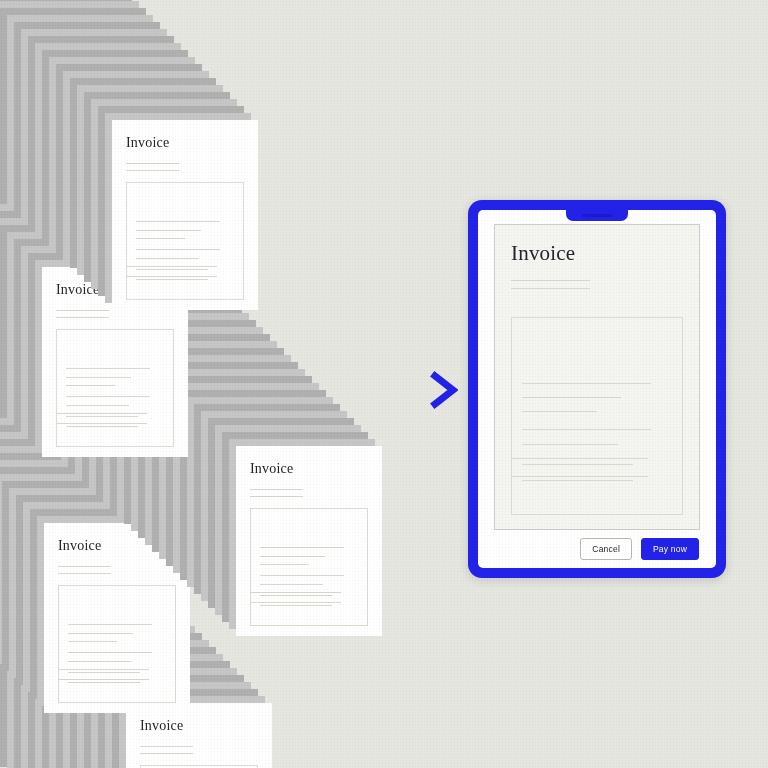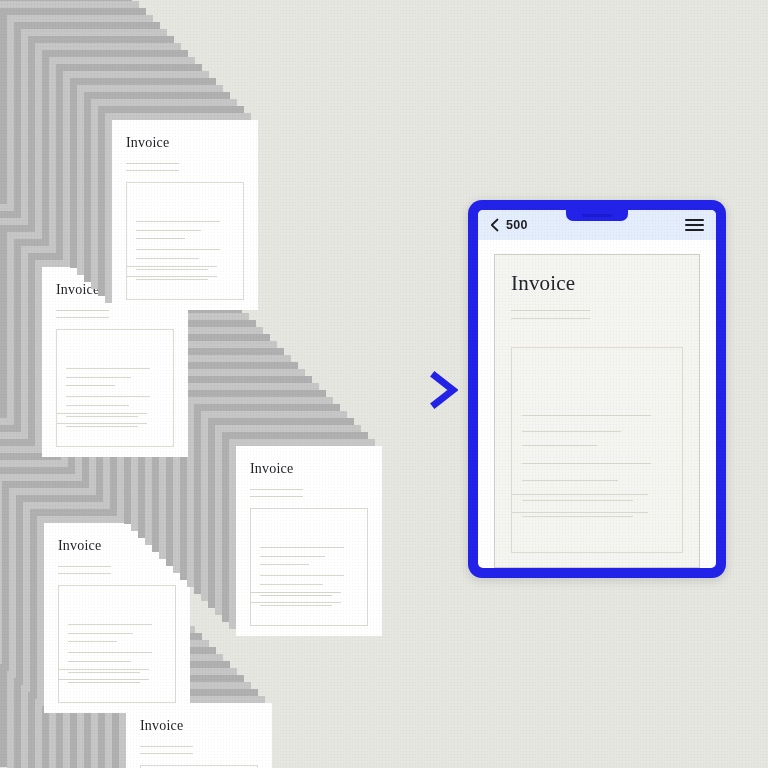--- a/index.html
+++ b/index.html
@@ -369,33 +369,20 @@
     <polyline points="152,6 170,20 152,34" fill="none" stroke="#2222e8" stroke-width="7" stroke-linecap="square" stroke-linejoin="miter"></polyline>
   </svg>
 
   <div id="phone" style="left: 468px; top: 200px; width: 258px; height: 378px; background: rgb(34, 34, 232);">
     <div id="phone-screen">
 
       <div id="notch">
         <div id="notch-speaker"></div>
       </div>
 
-      <div id="phone-header">
-        <div class="hdr-left">
-          <svg class="back-chevron" width="9" height="14" viewBox="0 0 9 14">
-            <polyline points="7.5,1.5 1.8,7 7.5,12.5" fill="none" stroke="#1d1f24" stroke-width="1.8" stroke-linecap="round" stroke-linejoin="round"></polyline>
-          </svg>
-          <span id="hdr-count">500</span>
-        </div>
-        <div id="hamburger">
-          <i></i>
-          <i></i>
-          <i></i>
-        </div>
-      </div>
 
       <div id="phone-body">
         <div id="phone-invoice">
           <div class="doc-title">Invoice</div>
           <div id="phone-meta" style="margin-top: 14px;">
               <div class="meta-line" style="height: 1px; width: 46%; margin-bottom: 7px; background: rgb(217, 216, 205);"></div>
               <div class="meta-line" style="height: 1px; width: 46%; margin-bottom: 7px; background: rgb(217, 216, 205);"></div>
             </div>
           <div id="phone-inner" class="inner-box" style="inset: 92px 16px 14px;">
               <div class="row" style="left: 6%; width: 75.68%; height: 1px; top: 33%; background: rgb(217, 216, 205);"></div>
@@ -403,19 +390,23 @@
               <div class="row" style="left: 6%; width: 44%; height: 1px; top: 47.5%; background: rgb(217, 216, 205);"></div>
               <div class="row" style="left: 6%; width: 75.68%; height: 1px; top: 56.5%; background: rgb(217, 216, 205);"></div>
               <div class="row" style="left: 6%; width: 56.32%; height: 1px; top: 64.5%; background: rgb(217, 216, 205);"></div>
               <div class="row" style="left: 6%; width: 65.12%; height: 1px; top: 74.5%; background: rgb(217, 216, 205);"></div>
               <div class="row" style="left: 6%; width: 65.12%; height: 1px; top: 82.5%; background: rgb(217, 216, 205);"></div>
               <div class="row" style="left: 0px; width: 80%; height: 1px; top: 71.5%; background: rgb(217, 216, 205);"></div>
               <div class="row" style="left: 0px; width: 80%; height: 1px; top: 80.5%; background: rgb(217, 216, 205);"></div>
             </div>
         </div>
 
+        <div id="phone-actions">
+          <div class="btn" id="btn-cancel">Cancel</div>
+          <div class="btn" id="btn-pay">Pay now</div>
+        </div>
       </div>
 
     </div>
   </div>
 
   <div class="grain"></div>
 </div>
 
 </body></html>

